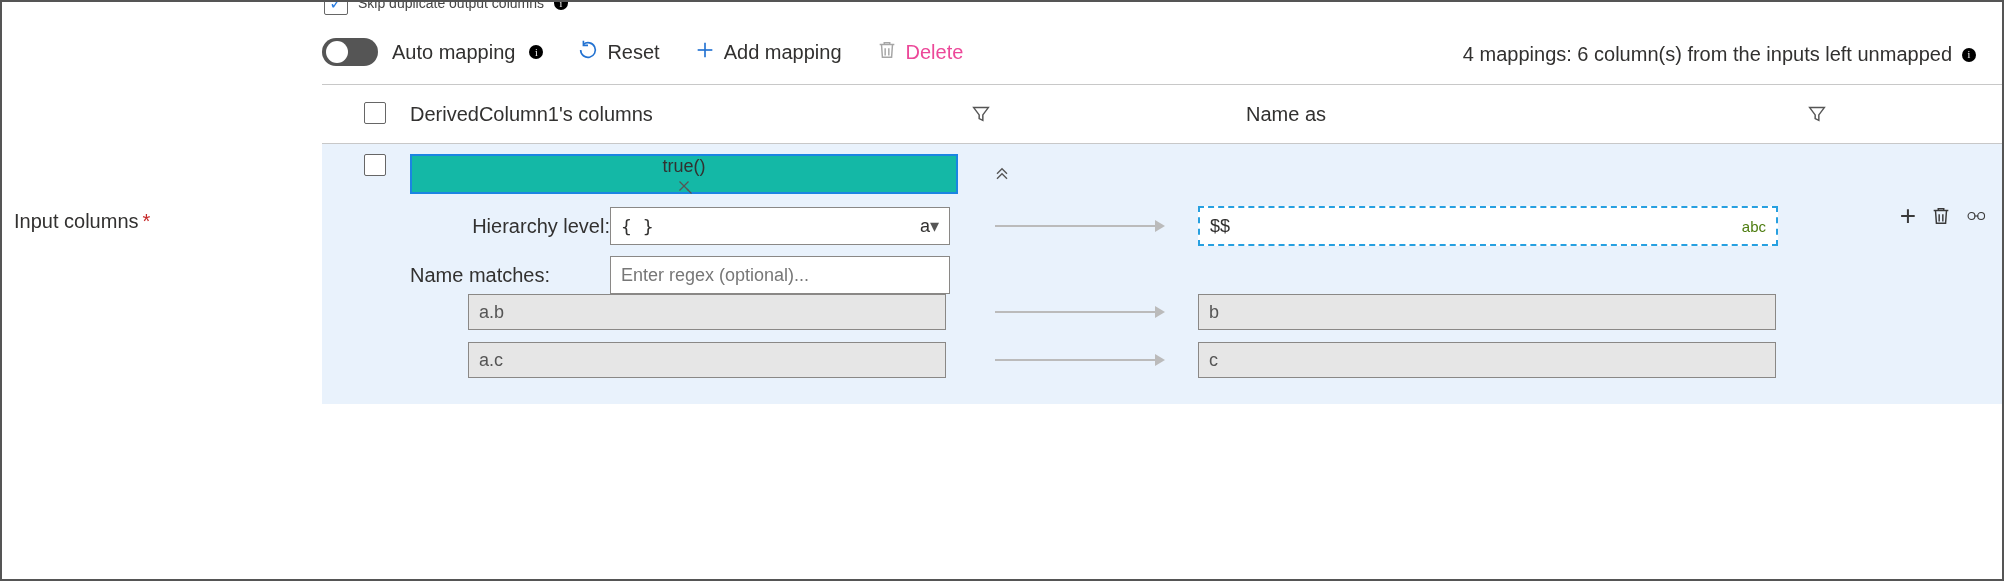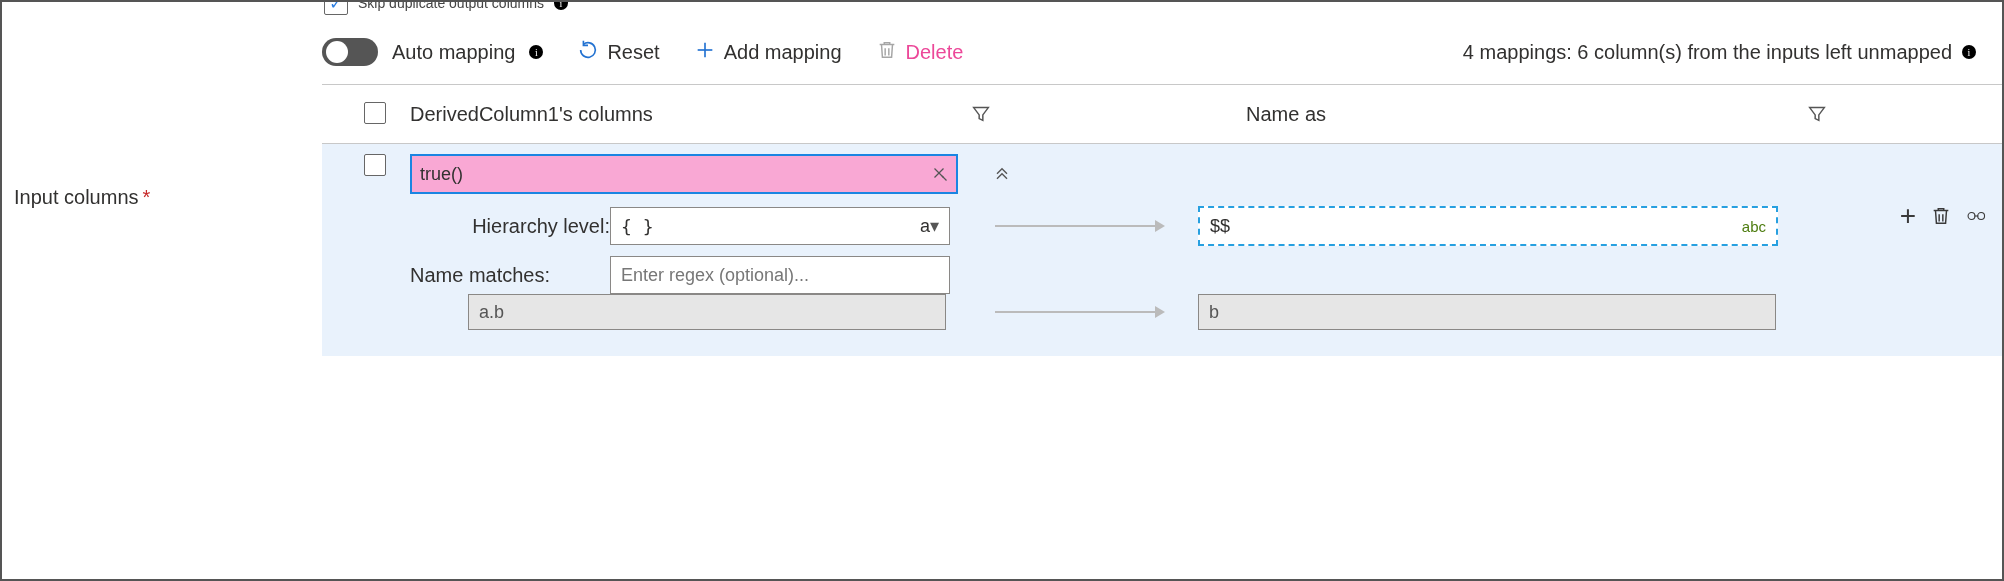--- a/index.html
+++ b/index.html
@@ -10,21 +10,21 @@
 
   
   .cutoff-row { position: absolute; top: -14px; left: 322px; height: 30px; display: flex; align-items: center; gap: 10px; color: #444; }
   .cb { width: 24px; height: 24px; border: 1.5px solid #666; background: #fff; display: inline-flex; align-items: center; justify-content: center; color: #2a7de1; font-size: 16px; border-radius: 2px; }
   .cb.small { width: 22px; height: 22px; }
 
   .top-section { margin-top: 36px; display: flex; align-items: center; }
   .top-label { font-size: 20px; padding-left: 12px; }
   .req-star { color: #c62828; padding-left: 4px; }
 
-  .toolbar { display: flex; align-items: center; gap: 34px; font-size: 20px; }
+  .toolbar { display: flex; align-items: flex-end; gap: 34px; font-size: 20px; }
   .toggle-wrap { display: flex; align-items: center; gap: 14px; }
   .toggle { width: 56px; height: 28px; border-radius: 14px; background: #555; position: relative; }
   .toggle-knob { width: 22px; height: 22px; border-radius: 50%; background: #fff; position: absolute; top: 3px; left: 4px; }
   .info-dot { width: 14px; height: 14px; border-radius: 50%; background: #000; color: #fff; font-size: 10px; display: inline-flex; align-items: center; justify-content: center; font-family: Georgia, serif; }
   .tb-btn { display: flex; align-items: center; gap: 8px; }
   .tb-btn .ic { color: #2372d1; }
   .tb-btn.disabled { color: #ec4899; }
   .tb-btn.disabled .ic { color: #a6a6a6; }
   .mapping-status { margin-left: auto; padding-right: 26px; display: flex; align-items: center; gap: 10px; }
 
@@ -37,21 +37,21 @@
   .header-row .col-mid { width: 236px; }
   .header-row .col-name { width: 600px; display: flex; align-items: center; font-size: 20px; }
   .header-row .col-name .htxt { flex: 1; }
   .filter-ic svg { width: 22px; height: 22px; display: block; margin-right: 18px; }
 
   .mapping-block { background: #e9f2fc; padding: 10px 14px 14px 14px; position: relative; }
   .mapping-inner { display: flex; }
   .map-checkbox-col { width: 74px; padding-left: 28px; }
   .map-main { flex: 1; }
 
-  .exprbox { display: inline-flex; align-items: center; height: 40px; border: 2px solid #1b85e2; background: #f9a8d4; width: 548px; padding: 0 8px; font-size: 18px; }
+  .exprbox { display: inline-flex; align-items: center; height: 40px; border: 2px solid #1b85e2; background: #14b8a6; width: 548px; padding: 0 8px; font-size: 18px; flex-direction: column; }
   .exprbox .txt { flex: 1; }
   .exprbox .fx { font-size: 14px; color: #555; }
   .chev-up { margin-left: 14px; color: #555; font-size: 18px; display: inline-block; letter-spacing: -6px; }
   .kv-label { width: 200px; font-size: 20px; }
   .dd-box { display: inline-flex; align-items: center; height: 38px; border: 1px solid #8a8886; background: #fff; width: 340px; padding: 0 10px; font-size: 18px; }
   .dd-box .braces { font-family: monospace; margin-right: 10px; }
   .dd-box .val { flex: 1; }
   .dd-caret { color: #555; }
   .in-box { display: inline-flex; align-items: center; height: 38px; border: 1px solid #8a8886; background: #fff; width: 340px; padding: 0 10px; font-size: 18px; }
   .in-box.placeholder-only { color: #777; }
@@ -228,20 +228,38 @@
                       <line x1="0" y1="9" x2="160" y2="9" stroke="#bbb" stroke-width="2"></line>
                       <polygon points="160,3 170,9 160,15" fill="#bbb"></polygon>
                     </svg>
                   </div>
                 <div class="sub-right">
                     <div class="sub-cell">
                       <span>b</span>
                     </div>
                   </div>
               </div>
+              <div class="sub-row">
+                <div class="sub-left">
+                    <div class="sub-cell">
+                      <span>a.c</span>
+                    </div>
+                  </div>
+                <div class="arrow-col arrow-svg">
+                    <svg width="170" height="18" viewBox="0 0 170 18">
+                      <line x1="0" y1="9" x2="160" y2="9" stroke="#bbb" stroke-width="2"></line>
+                      <polygon points="160,3 170,9 160,15" fill="#bbb"></polygon>
+                    </svg>
+                  </div>
+                <div class="sub-right">
+                    <div class="sub-cell">
+                      <span>c</span>
+                    </div>
+                  </div>
+              </div>
             </div>
           </div>
         </div>
 
         <div class="row-actions">
           <span class="plus ic">+</span>
           <span class="ic">
             <svg viewBox="0 0 24 24" fill="none" stroke="#3a3a3a" stroke-width="1.6">
                 <path d="M4 6h16"></path>
                 <path d="M9 6V4h6v2"></path>

